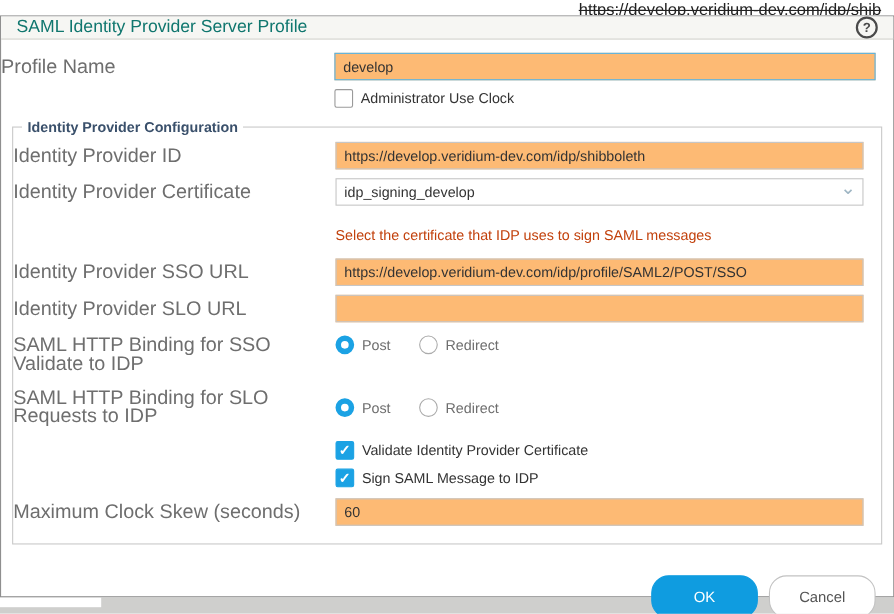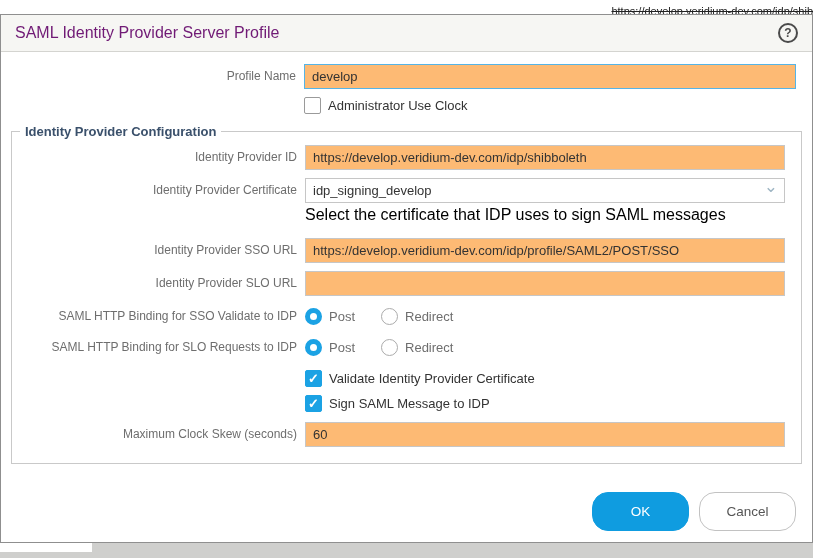--- a/index.html
+++ b/index.html
@@ -4,54 +4,54 @@
 <style>
   * { box-sizing: border-box; margin: 0; padding: 0; }
   html,body { width:813px; height:558px; }
   body { font-family: "Liberation Sans", sans-serif; background:#ffffff; overflow:hidden; }
 
   .stage { position:relative; width:813px; height:558px; background:#ffffff; }
 
   
   .bg-top { position:absolute; top:0; left:0; right:0; height:14px; background:#ffffff;
             overflow:hidden; text-align:right; }
-  .bg-top .bg-link { font-size:11px; color:#222; text-decoration:line-through; padding-right:0;
+  .bg-top .bg-link { font-size:15px; color:#222; text-decoration:line-through; padding-right:12px;
                      position:relative; top:1px; }
   .bg-bottom { position:absolute; left:0; right:0; bottom:0; height:15px; background:#cfcfcd; }
   .bg-bottom-white { position:absolute; left:0; bottom:6px; width:92px; height:9px; background:#ffffff; }
 
   
   .dialog { position:absolute; top:14px; left:0; right:0; bottom:15px; background:#ffffff;
             border:1px solid #8f8f8f; display:flex; flex-direction:column; }
   .dlg-header { height:37px; background:#f6f6f3; border-bottom:1px solid #d4d4d0;
                 display:flex; align-items:center; justify-content:space-between; padding:0 14px; }
-  .dlg-title { font-size:16px; color:#701a75; }
+  .dlg-title { font-size:16px; color:#0f766e; }
   .help-icon { width:20px; height:20px; border:2px solid #4a4a4a; border-radius:50%;
                display:flex; align-items:center; justify-content:center;
                font-size:12px; font-weight:bold; color:#4a4a4a; cursor:pointer; }
 
   .dlg-body { flex:1; padding-top:12px; }
 
   .row { display:flex; align-items:center; }
-  .lbl { width:303px; flex-shrink:0; text-align:right; padding-right:8px;
-         font-size:12px; color:#6e6e6e; line-height:17px; }
+  .lbl { width:303px; flex-shrink:0; padding-right:8px;
+         font-size:18px; color:#6e6e6e; line-height:17px; }
   .ctrl { flex:1; margin-right:16px; display:flex; align-items:center; }
 
   input.txt { width:100%; height:25px; border:1px solid #c6c6c6; font-family:"Liberation Sans",sans-serif;
               font-size:13px; color:#333333; padding:0 7px; outline:none; background:#fdba74; }
   input.txt.focused { border:1px solid #56b4e6; }
 
   
   .select { width:100%; height:25px; border:1px solid #c6c6c6; background:#fff;
             display:flex; align-items:center; justify-content:space-between;
             padding:0 6px 0 7px; cursor:pointer;gap:40px; }
   .select .sel-value { font-size:13px; color:#333333; }
   .select .chev { font-size:17px; color:#9fb6c4; line-height:10px; position:relative; top:-4px; }
 
-  .hint { font-size:16px; color:#000000; }
+  .hint { font-size:13px; color:#c2410c;margin-top:16px; }
 
   
   .checkbox { width:17px; height:17px; border:1px solid #9a9a9a; background:#fff; border-radius:2px;
               display:flex; align-items:center; justify-content:center; cursor:pointer; flex-shrink:0; }
   .checkbox .mark { display:none; color:#ffffff; font-size:13px; font-weight:bold; line-height:1; }
   .checkbox.on { background:#1ba2e4; border-color:#1ba2e4; }
   .checkbox.on .mark { display:block; }
   .cb-text { font-size:13px; color:#333333; margin-left:7px; }
 
   

